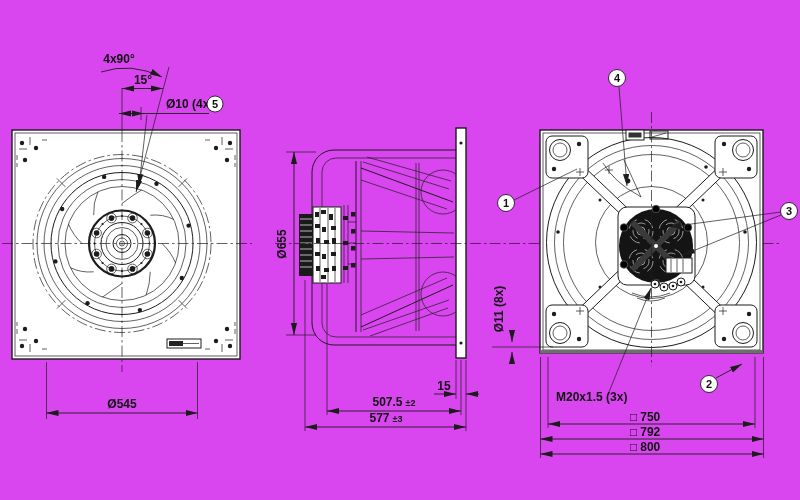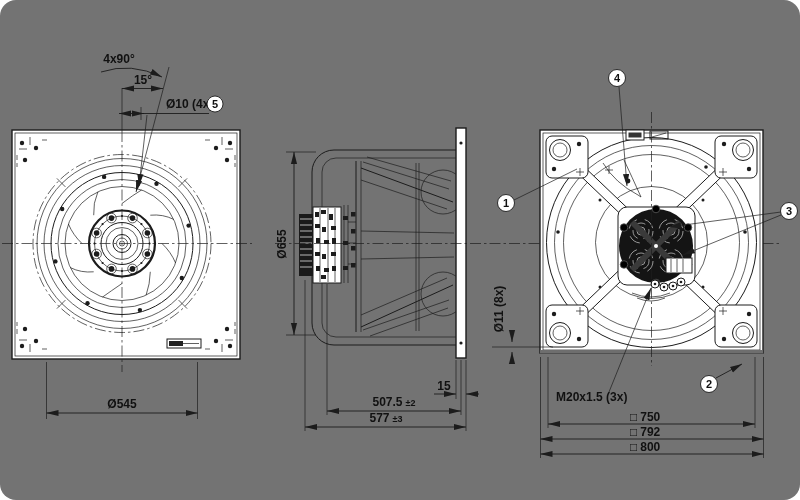--- a/index.html
+++ b/index.html
@@ -1,17 +1,17 @@
 <!DOCTYPE html>
 <html><head>
 <meta charset="utf-8">
 <style>
   html,body{margin:0;padding:0;background:#ffffff;}
-  #stage{position:relative;width:800px;height:500px;background:#737373;overflow:hidden;
-         font-family:"Liberation Sans", sans-serif;border-radius:16px;}
+  #stage{position:relative;width:800px;height:500px;background:#d946ef;overflow:hidden;
+         font-family:"Liberation Sans", sans-serif;}
   svg{display:block;}
   .ln   {stroke:#1c1c1c;stroke-width:1;fill:none;}
   .thin {stroke:#1c1c1c;stroke-width:0.7;fill:none;}
   .med  {stroke:#1c1c1c;stroke-width:1.4;fill:none;}
   .thk  {stroke:#1c1c1c;stroke-width:2.2;fill:none;}
   .dim  {stroke:#1c1c1c;stroke-width:0.9;fill:none;}
   .cl   {stroke:#1c1c1c;stroke-width:0.7;fill:none;stroke-dasharray:11 3 2.5 3;}
   .dsh  {stroke:#1c1c1c;stroke-width:0.7;fill:none;stroke-dasharray:5 3;}
   .wfill{fill:#ffffff;}
   text  {fill:#111;font-family:"Liberation Sans", sans-serif;font-weight:700;}

